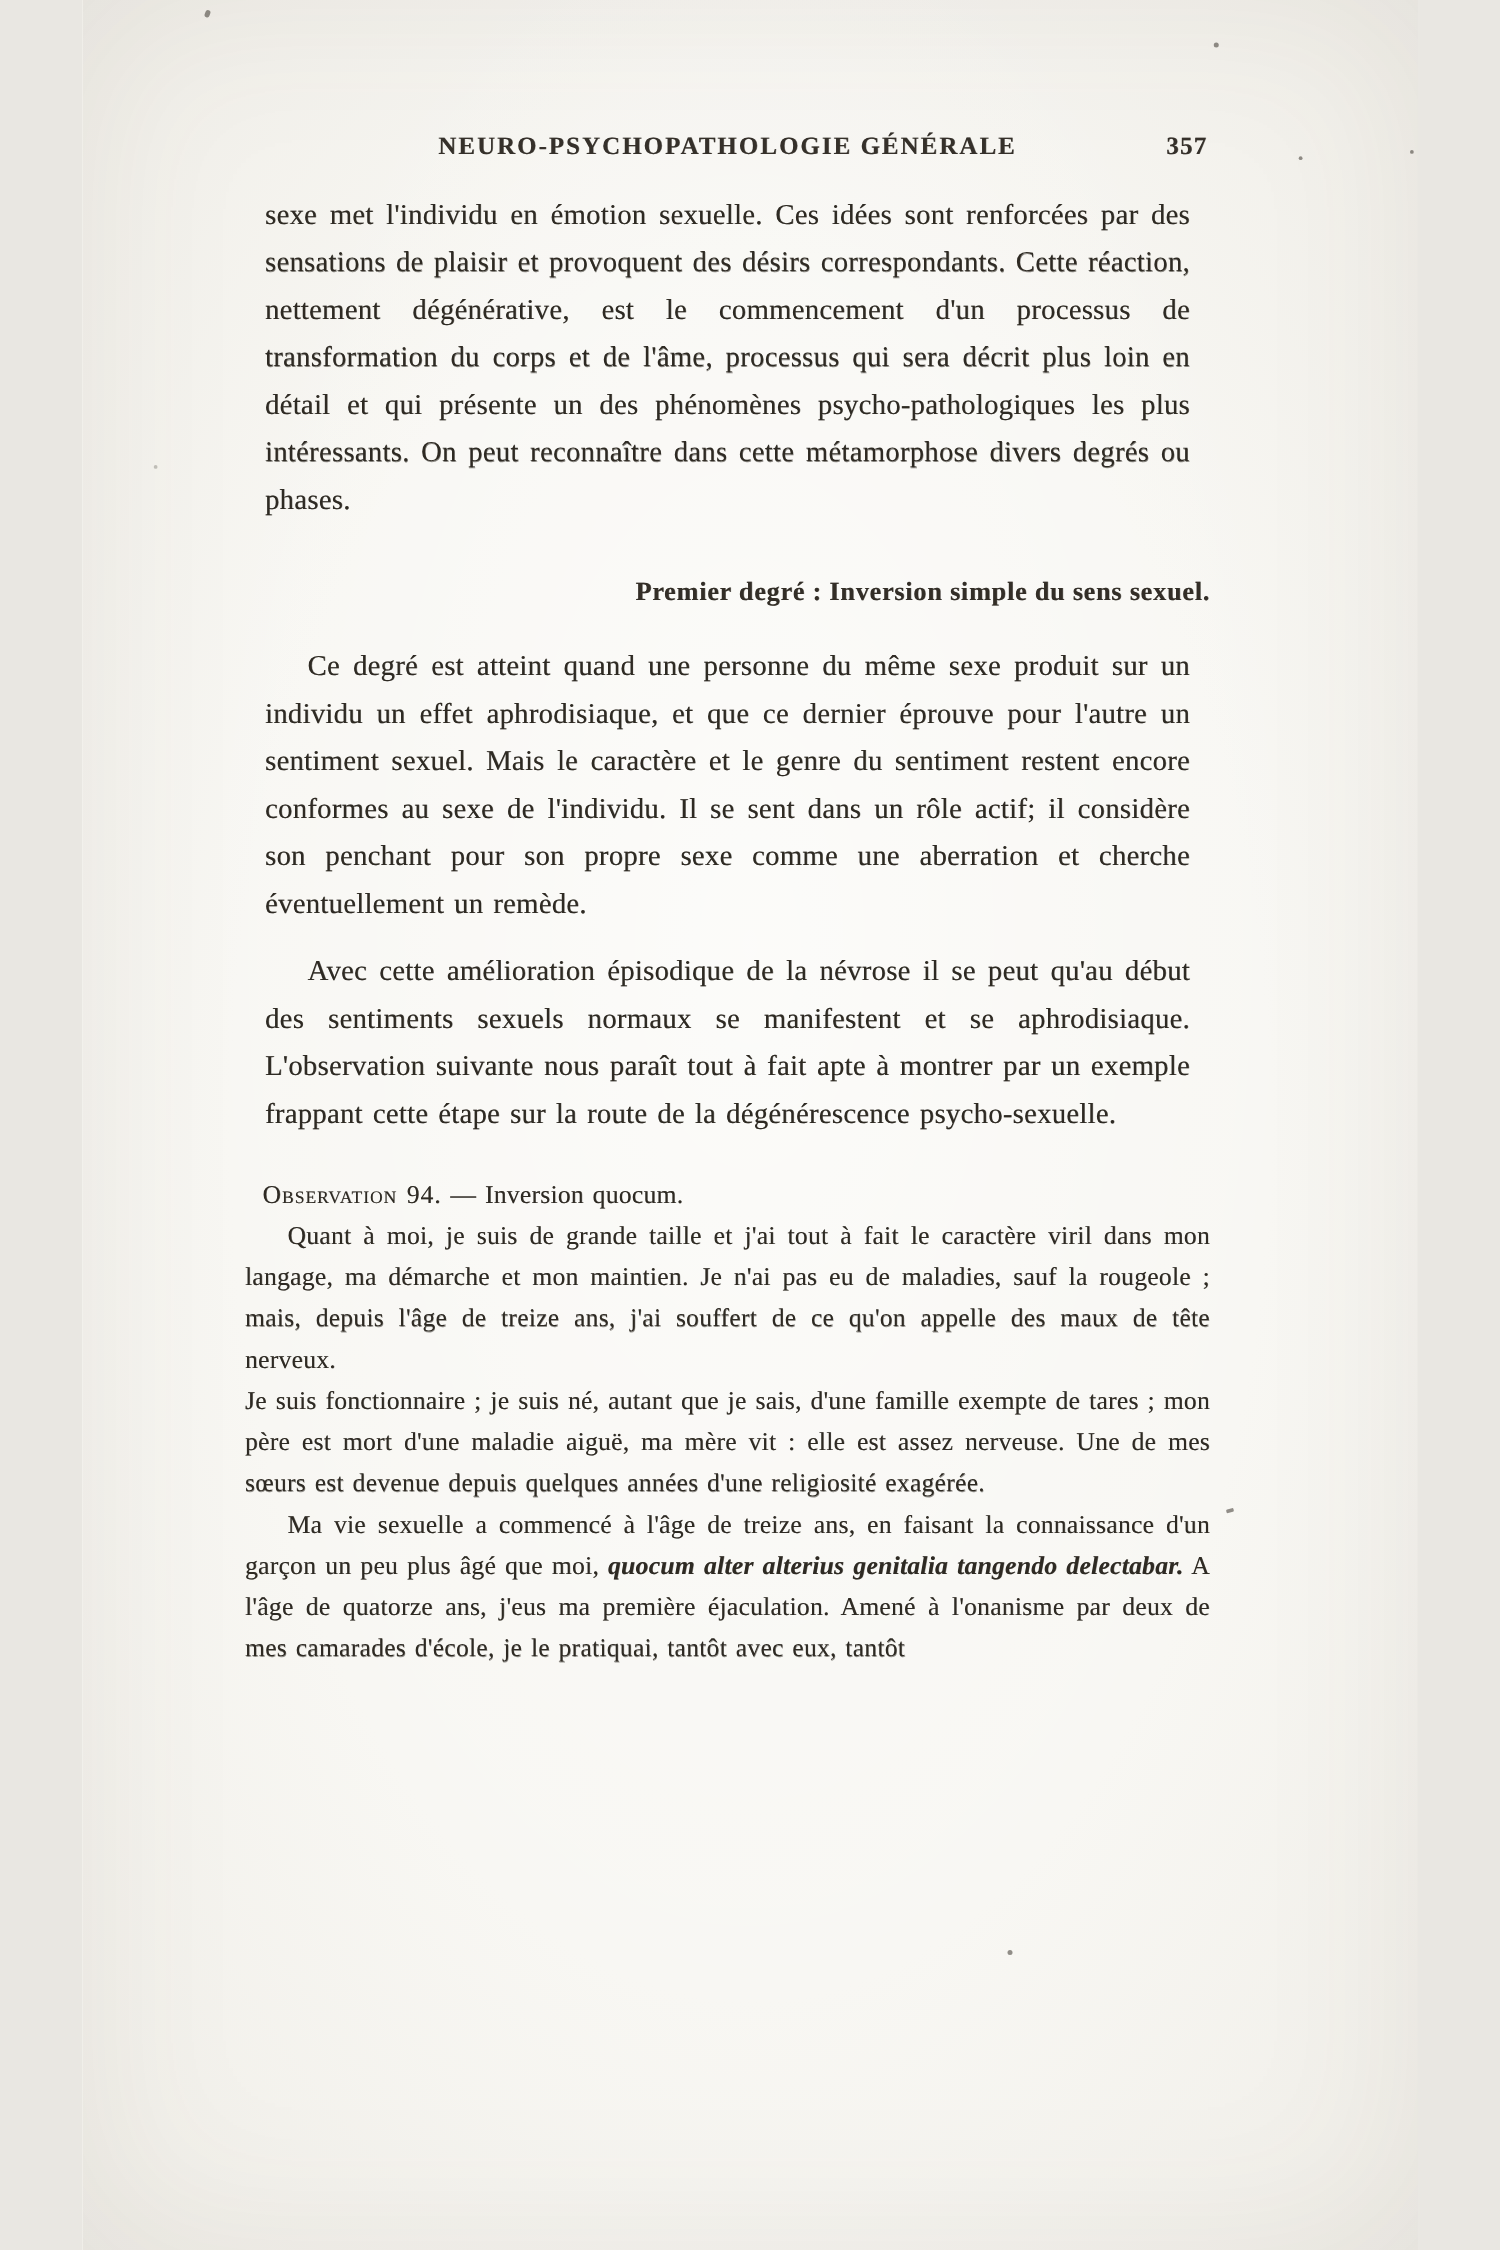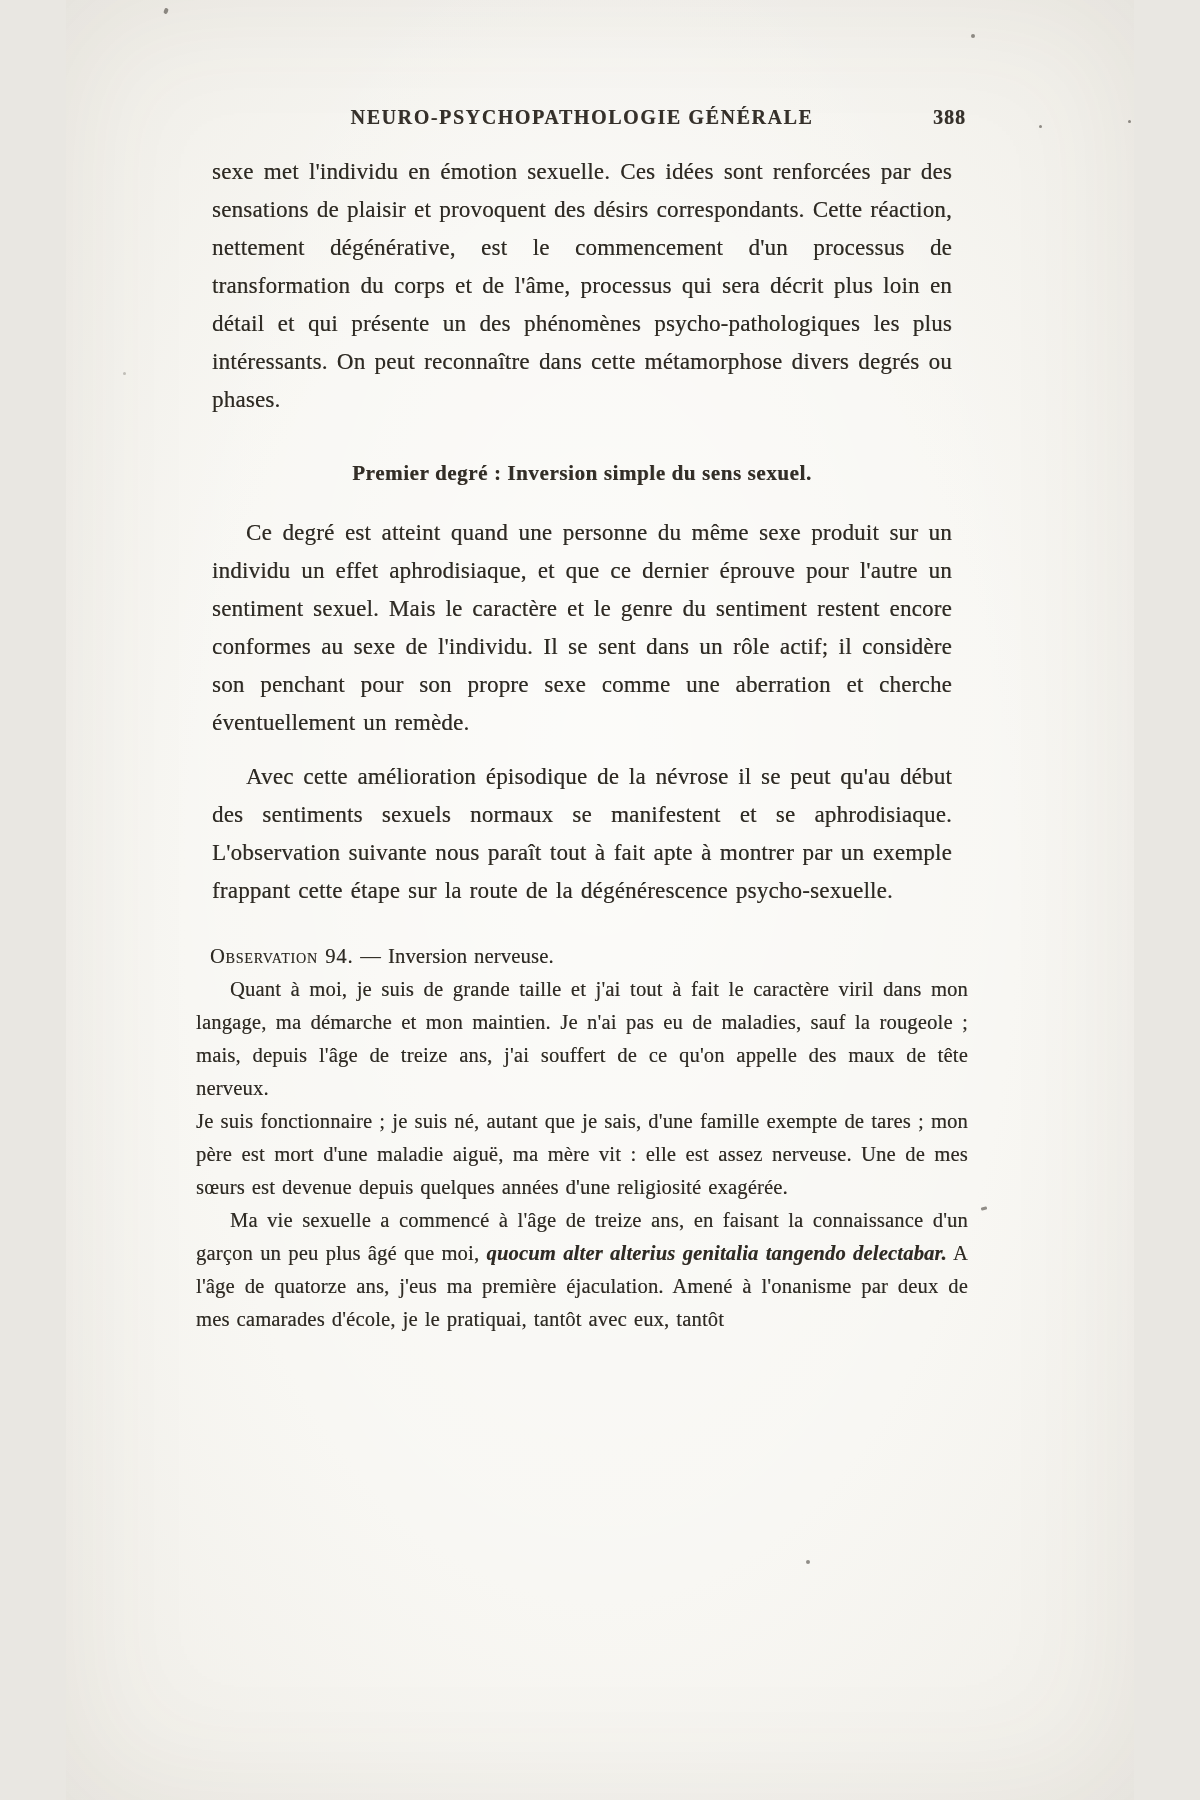--- a/index.html
+++ b/index.html
@@ -49,21 +49,21 @@
     line-height: 38px;
     text-align: justify;
     letter-spacing: 0.2px;
     word-spacing: 2px;
     text-shadow: 0.35px 0.35px 0 rgba(46,42,35,0.55);
   }
   .no-indent { text-indent: 0; }
   .indent { text-indent: 34px; }
   .section-heading {
     margin: 42px 0 28px 0;
-    text-align: center;
+    text-align: right;
     font-size: 21px;
     font-weight: bold;
     letter-spacing: 0.6px;
     color: #332e27;
     text-shadow: 0.4px 0.35px 0 rgba(46,42,35,0.55);
   }
   .observation {
     margin-top: 30px;
   }
   .obs-para {
@@ -86,34 +86,34 @@
 </style>
 </head>
 <body>
 
 <div class="page">
 
   <div class="content">
 
     <header class="running-header">
       <span class="header-title">NEURO-PSYCHOPATHOLOGIE GÉNÉRALE</span>
-      <span class="page-number">388</span>
+      <span class="page-number">357</span>
     </header>
 
     <p class="para no-indent">sexe met l'individu en émotion sexuelle. Ces idées sont renforcées par des sensations de plaisir et provoquent des désirs correspondants. Cette réaction, nettement dégénérative, est le commencement d'un processus de transformation du corps et de l'âme, processus qui sera décrit plus loin en détail et qui présente un des phénomènes psycho-pathologiques les plus intéressants. On peut reconnaître dans cette métamorphose divers degrés ou phases.</p>
 
     <h2 class="section-heading">Premier degré : Inversion simple du sens sexuel.</h2>
 
     <p class="para indent">Ce degré est atteint quand une personne du même sexe produit sur un individu un effet aphrodisiaque, et que ce dernier éprouve pour l'autre un sentiment sexuel. Mais le caractère et le genre du sentiment restent encore conformes au sexe de l'individu. Il se sent dans un rôle actif; il considère son penchant pour son propre sexe comme une aberration et cherche éventuellement un remède.</p>
 
     <p class="para indent">Avec cette amélioration épisodique de la névrose il se peut qu'au début des sentiments sexuels normaux se manifestent et se aphrodisiaque. L'observation suivante nous paraît tout à fait apte à montrer par un exemple frappant cette étape sur la route de la dégénérescence psycho-sexuelle.</p>
 
     <section class="observation">
 
-      <p class="obs-para obs-head"><span class="obs-label">Observation 94.</span><span> — Inversion nerveuse.</span></p>
+      <p class="obs-para obs-head"><span class="obs-label">Observation 94.</span><span> — Inversion quocum.</span></p>
 
       <p class="obs-para indent">Quant à moi, je suis de grande taille et j'ai tout à fait le caractère viril dans mon langage, ma démarche et mon maintien. Je n'ai pas eu de maladies, sauf la rougeole ; mais, depuis l'âge de treize ans, j'ai souffert de ce qu'on appelle des maux de tête nerveux.</p>
 
       <p class="obs-para no-indent">Je suis fonctionnaire ; je suis né, autant que je sais, d'une famille exempte de tares ; mon père est mort d'une maladie aiguë, ma mère vit : elle est assez nerveuse. Une de mes sœurs est devenue depuis quelques années d'une religiosité exagérée.</p>
 
       <p class="obs-para indent"><span>Ma vie sexuelle a commencé à l'âge de treize ans, en faisant la connaissance d'un garçon un peu plus âgé que moi, </span><em class="latin">quocum alter alterius genitalia tangendo delectabar.</em><span> A l'âge de quatorze ans, j'eus ma première éjaculation. Amené à l'onanisme par deux de mes camarades d'école, je le pratiquai, tantôt avec eux, tantôt</span></p>
 
     </section>
 
   </div>

